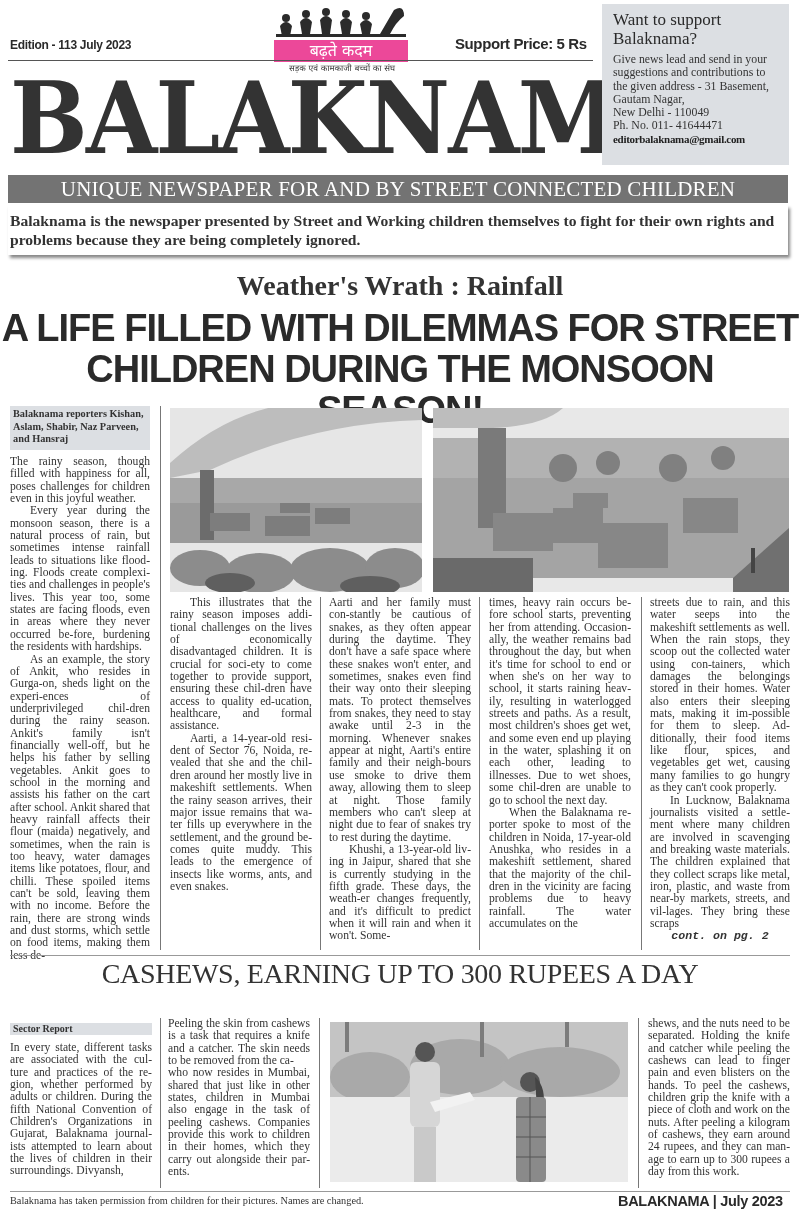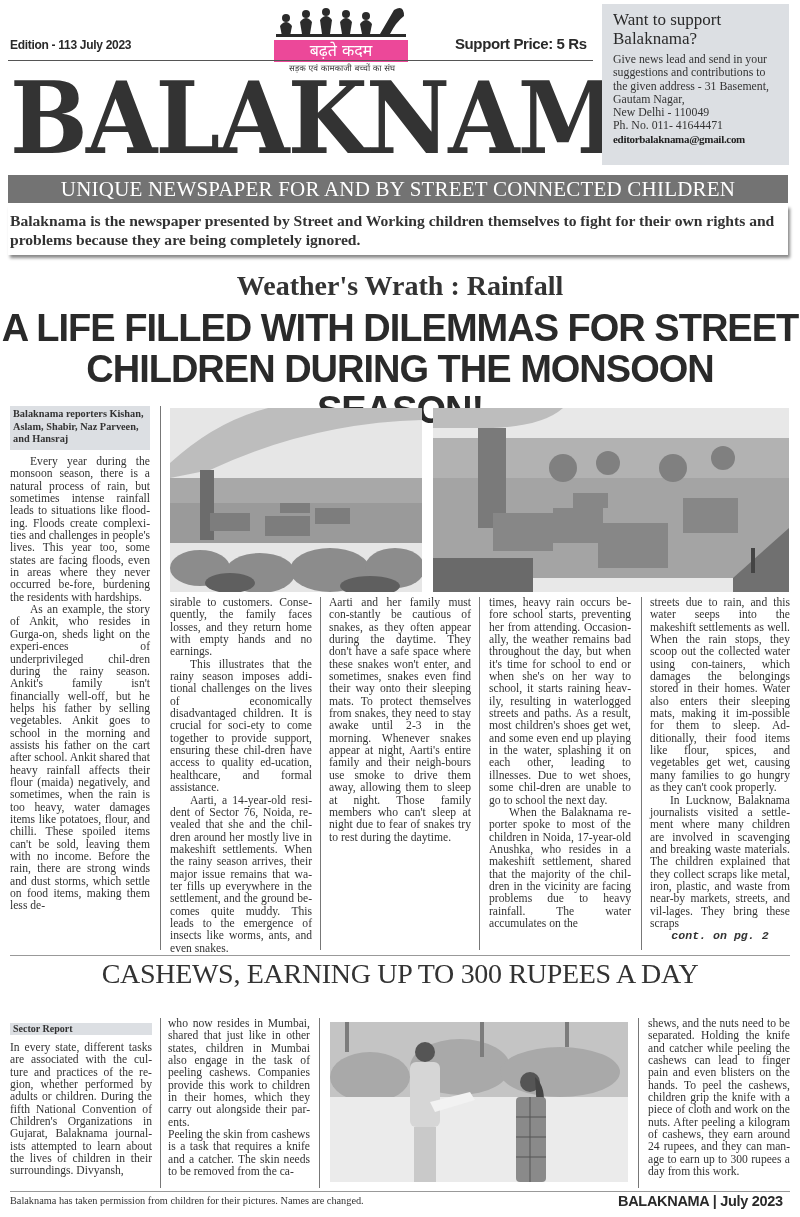--- a/index.html
+++ b/index.html
@@ -112,20 +112,21 @@
 <div class="abs" id="kicker">Weather's Wrath : Rainfall</div>
 <div class="abs" id="headline1">
   <div>A LIFE FILLED WITH DILEMMAS FOR STREET</div>
   <div>CHILDREN DURING THE MONSOON SEASON!</div>
 </div>
 
 <div class="abs" id="byline-box"></div>
 <div class="abs" id="byline">Balaknama reporters Kishan, Aslam, Shabir, Naz Parveen, and Hansraj</div>
 
 <div class="abs col" id="col1">
+  <p class="first">The rainy season, though filled with happiness for all, poses challenges for children even in this joyful weather.</p>
   <p>Every year during the monsoon season, there is a natural process of rain, but sometimes intense rainfall leads to situations like flood-ing. Floods create complexi-ties and challenges in people's lives. This year too, some states are facing floods, even in areas where they never occurred be-fore, burdening the residents with hardships.</p>
   <p>As an example, the story of Ankit, who resides in Gurga-on, sheds light on the experi-ences of underprivileged chil-dren during the rainy season. Ankit's family isn't financially well-off, but he helps his father by selling vegetables. Ankit goes to school in the morning and assists his father on the cart after school. Ankit shared that heavy rainfall affects their flour (maida) negatively, and sometimes, when the rain is too heavy, water damages items like potatoes, flour, and chilli. These spoiled items can't be sold, leaving them with no income. Before the rain, there are strong winds and dust storms, which settle on food items, making them less de-</p>
 </div>
 <div class="abs vline" id="vl1"></div>
 
 <svg class="abs" id="photo1" viewBox="0 0 252 184" preserveAspectRatio="none">
   <rect width="252" height="184" fill="#e6e6e6"></rect>
   <rect x="0" y="70" width="252" height="60" fill="#a8a8a8"></rect>
   <rect x="0" y="95" width="252" height="40" fill="#9a9a9a"></rect>
   <path d="M0 55 Q60 0 130 -5 L252 -5 L252 12 Q140 15 40 62 L0 70 Z" fill="#bdbdbd"></path>
@@ -165,27 +166,27 @@
       <rect x="165" y="115" width="70" height="45"></rect>
       <rect x="250" y="90" width="55" height="35"></rect>
       <rect x="140" y="85" width="35" height="15"></rect>
     </g>
   <rect x="0" y="150" width="100" height="34" fill="#6a6a6a"></rect>
   <path d="M300 170 L356 120 L356 184 L300 184 Z" fill="#707070"></path>
   <rect x="318" y="140" width="4" height="25" fill="#444"></rect>
 </svg>
 
 <div class="abs col" id="col2">
-  <p class="first">sirable to customers. Conse-quently, the family faces losses, and they return home with empty hands and no earnings.</p>
   <p>This illustrates that the rainy season imposes addi-tional challenges on the lives of economically disadvantaged children. It is crucial for soci-ety to come together to provide support, ensuring these chil-dren have access to quality ed-ucation, healthcare, and formal assistance.</p>
   <p>Aarti, a 14-year-old resi-dent of Sector 76, Noida, re-vealed that she and the chil-dren around her mostly live in makeshift settlements. When the rainy season arrives, their major issue remains that wa-ter fills up everywhere in the settlement, and the ground be-comes quite muddy. This leads to the emergence of insects like worms, ants, and even snakes.</p>
 </div>
 <div class="abs vline" id="vl2"></div>
 <div class="abs col" id="col3">
   <p class="first">Aarti and her family must con-stantly be cautious of snakes, as they often appear during the daytime. They don't have a safe space where these snakes won't enter, and sometimes, snakes even find their way onto their sleeping mats. To protect themselves from snakes, they need to stay awake until 2-3 in the morning. Whenever snakes appear at night, Aarti's entire family and their neigh-bours use smoke to drive them away, allowing them to sleep at night. Those family members who can't sleep at night due to fear of snakes try to rest during the daytime.</p>
+  <p>Khushi, a 13-year-old liv-ing in Jaipur, shared that she is currently studying in the fifth grade. These days, the weath-er changes frequently, and it's difficult to predict when it will rain and when it won't. Some-</p>
 </div>
 <div class="abs vline" id="vl3"></div>
 <div class="abs col" id="col4">
   <p class="first">times, heavy rain occurs be-fore school starts, preventing her from attending. Occasion-ally, the weather remains bad throughout the day, but when it's time for school to end or when she's on her way to school, it starts raining heav-ily, resulting in waterlogged streets and paths. As a result, most children's shoes get wet, and some even end up playing in the water, splashing it on each other, leading to illnesses. Due to wet shoes, some chil-dren are unable to go to school the next day.</p>
   <p>When the Balaknama re-porter spoke to most of the children in Noida, 17-year-old Anushka, who resides in a makeshift settlement, shared that the majority of the chil-dren in the vicinity are facing problems due to heavy rainfall. The water accumulates on the</p>
 </div>
 <div class="abs vline" id="vl4"></div>
 <div class="abs col" id="col5">
   <p class="first">streets due to rain, and this water seeps into the makeshift settlements as well. When the rain stops, they scoop out the collected water using con-tainers, which damages the belongings stored in their homes. Water also enters their sleeping mats, making it im-possible for them to sleep. Ad-ditionally, their food items like flour, spices, and vegetables get wet, causing many families to go hungry as they can't cook properly.</p>
   <p>In Lucknow, Balaknama journalists visited a settle-ment where many children are involved in scavenging and breaking waste materials. The children explained that they collect scraps like metal, iron, plastic, and waste from near-by markets, streets, and vil-lages. They bring these scraps</p>
@@ -197,22 +198,22 @@
 <div class="abs" id="headline2">
   <div>CASHEWS, EARNING UP TO 300 RUPEES A DAY</div>
 </div>
 <div class="abs" id="bureau-box"></div>
 <div class="abs" id="bureau">Sector Report</div>
 <div class="abs col" id="b-col1">
   <p class="first">In every state, different tasks are associated with the cul-ture and practices of the re-gion, whether performed by adults or children. During the fifth National Convention of Children's Organizations in Gujarat, Balaknama journal-ists attempted to learn about the lives of children in their surroundings. Divyansh,</p>
 </div>
 <div class="abs vline" id="vl5"></div>
 <div class="abs col" id="b-col2">
+  <p class="first">Peeling the skin from cashews is a task that requires a knife and a catcher. The skin needs to be removed from the ca-</p>
   <p class="first">who now resides in Mumbai, shared that just like in other states, children in Mumbai also engage in the task of peeling cashews. Companies provide this work to children in their homes, which they carry out alongside their par-ents.</p>
-  <p class="first">Peeling the skin from cashews is a task that requires a knife and a catcher. The skin needs to be removed from the ca-</p>
 </div>
 <div class="abs vline" id="vl6"></div>
 <svg class="abs" id="photo3" viewBox="0 0 298 160" preserveAspectRatio="none">
   <rect width="298" height="160" fill="#e4e4e4"></rect>
   <rect x="0" y="0" width="298" height="75" fill="#c4c4c4"></rect>
   <g fill="#a9a9a9">
       <ellipse cx="40" cy="55" rx="40" ry="25"></ellipse>
       <ellipse cx="130" cy="45" rx="50" ry="28"></ellipse>
       <ellipse cx="230" cy="50" rx="60" ry="25"></ellipse>
     </g>

